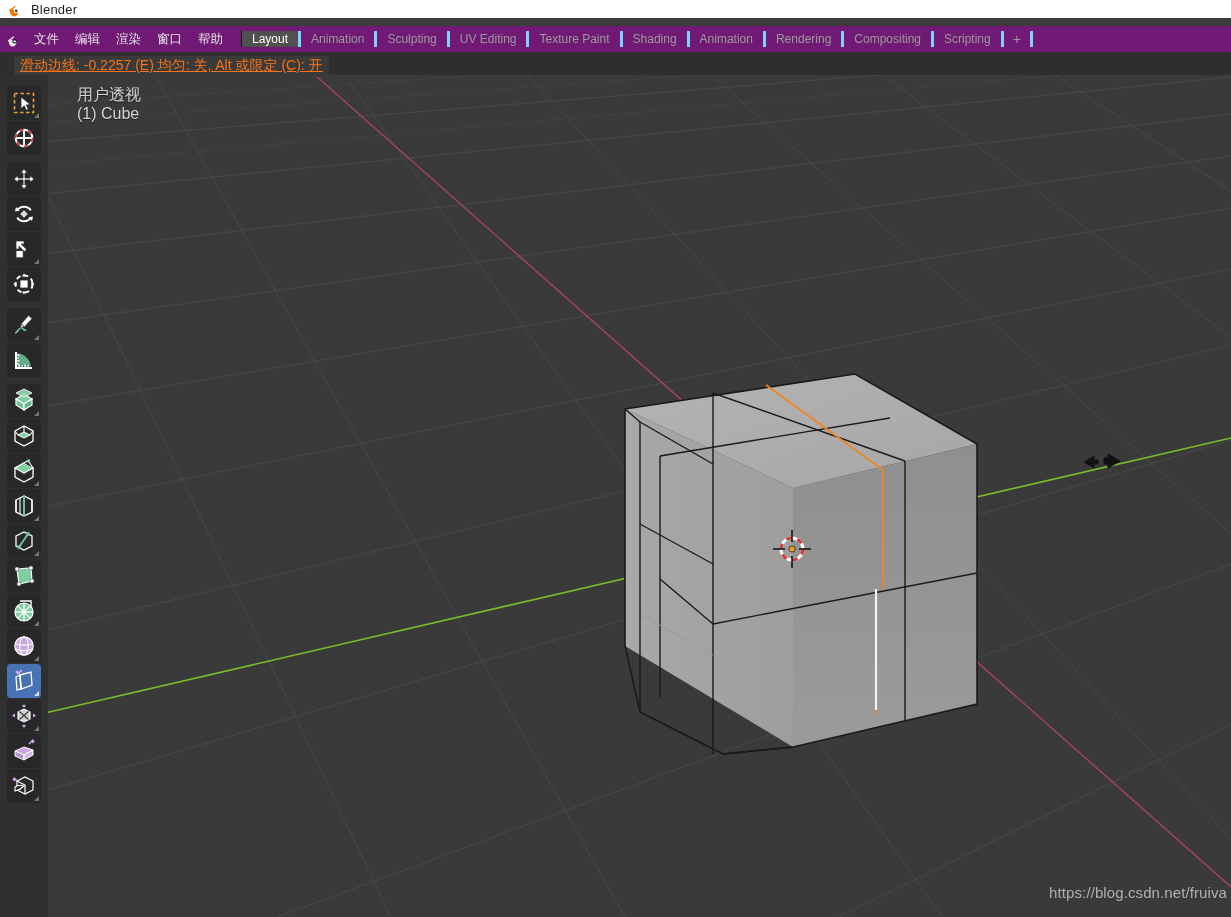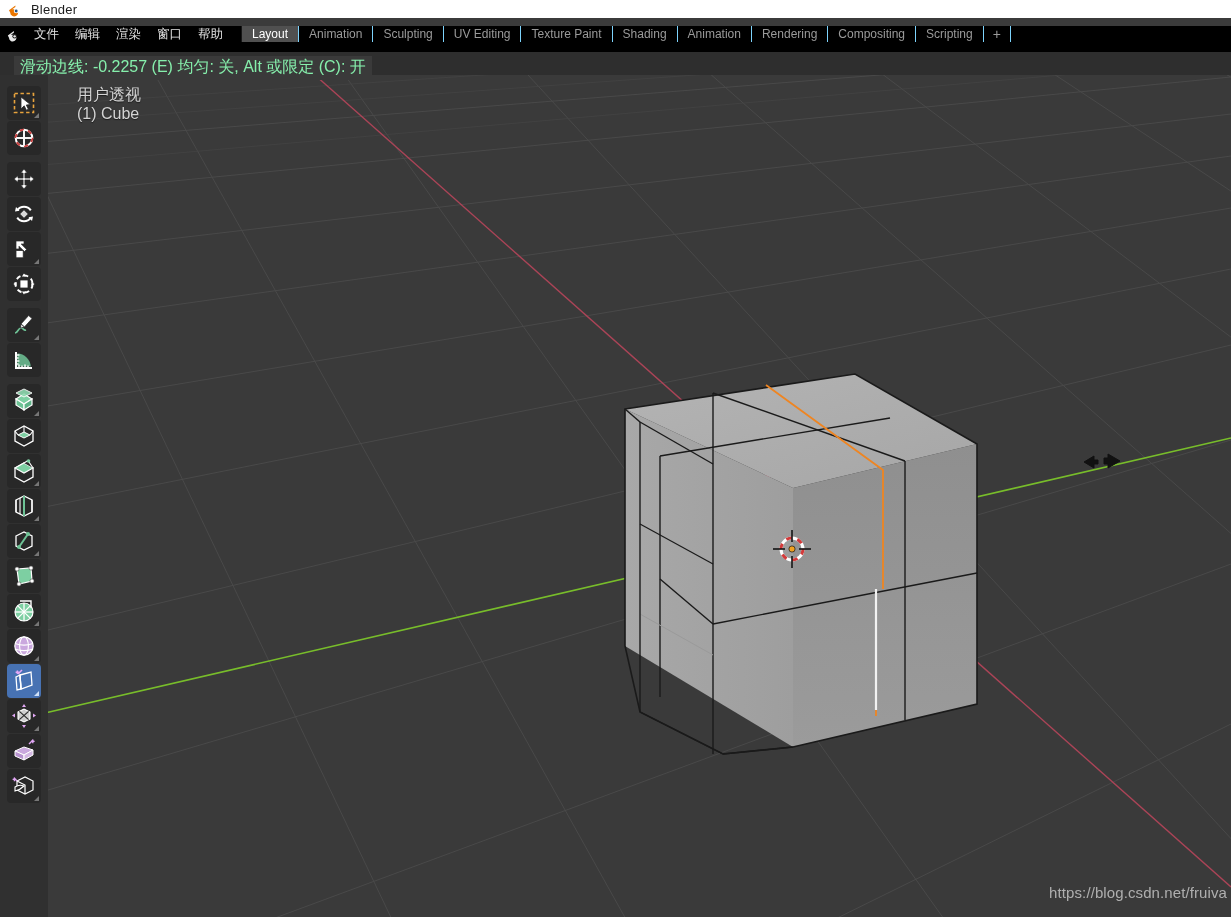--- a/index.html
+++ b/index.html
@@ -15,53 +15,53 @@
   .titlebar {
     position:absolute; left:0; top:0; width:1231px; height:18px;
     background:#ffffff; display:flex; align-items:center; padding-left:6px;
   }
   .blender-logo-sm { width:18px; height:18px; flex:0 0 18px; }
   .titlebar-text { font-size:13px; color:#1d1d1d; margin-left:7px; letter-spacing:.2px; }
 
   
   .topbar {
     position:absolute; left:0; top:26px; width:1231px; height:26px;
-    background:#000000; display:flex; align-items:flex-start;
+    background:#701a75; display:flex; align-items:center;
   }
   .tb-logo { width:26px; display:flex; align-items:center; justify-content:center; }
   .menu-item {
     display:flex; align-items:center; padding:0 8px; font-size:12.5px;
     color:#e3e3e3; cursor:default; white-space:nowrap;
   }
   .tabs { display:flex; align-items:stretch; margin-left:10px; }
   .tab {
     display:flex; align-items:center; padding:0 10px; font-size:12px;
     color:#9a9a9a; cursor:default; white-space:nowrap;
-    border-right:1px solid #7dd3fc;
+    border-right:3px solid #7dd3fc;
   }
   .tab:first-child { border-left:1px solid #161616; }
   .tab.active { background:#505050; color:#ffffff; }
   .tab.plus { color:#9a9a9a; font-size:14px; padding:0 9px; }
 
   
   .viewport {
     position:absolute; left:0; top:52px; width:1231px; height:865px;
     background:#3a3a3a; overflow:hidden;
   }
   .viewport svg.scene { position:absolute; left:0; top:0; }
 
   
   .op-bar {
     position:absolute; left:0; top:0; width:1231px; height:23px;
     background:#2e2e2e;
   }
   .op-text {
     position:absolute; left:14px; top:4px;
-    font-size:16px; color:#86efac; white-space:nowrap;
-    background:#3a3a3a; padding:1px 6px 2px 6px;
+    font-size:14px; color:#f97316; white-space:nowrap;
+    background:#3a3a3a; padding:1px 6px 2px 6px;text-decoration:underline;
   }
 
   
   .vp-info {
     position:absolute; left:77px; top:33px;
     font-size:16px; color:#d4d4d4; line-height:19px;
     text-shadow:0 1px 1px rgba(0,0,0,.55);
     pointer-events:none;
   }
 

